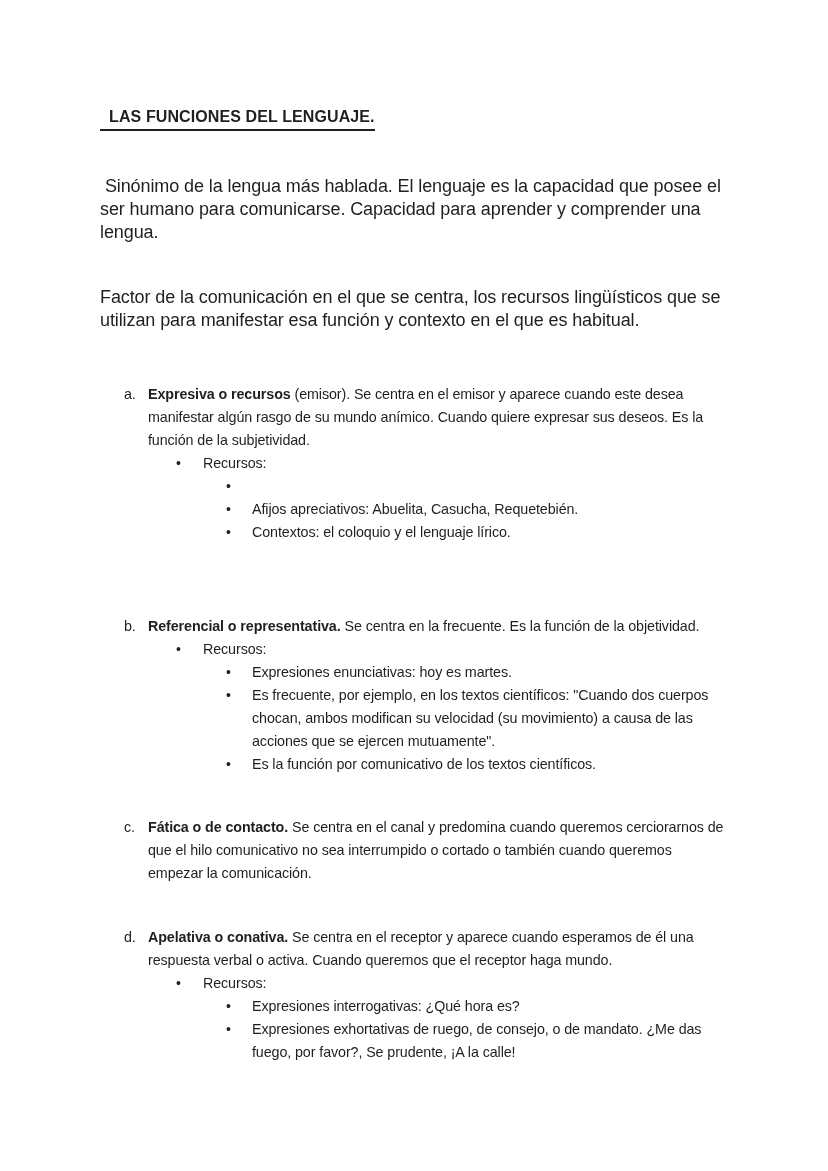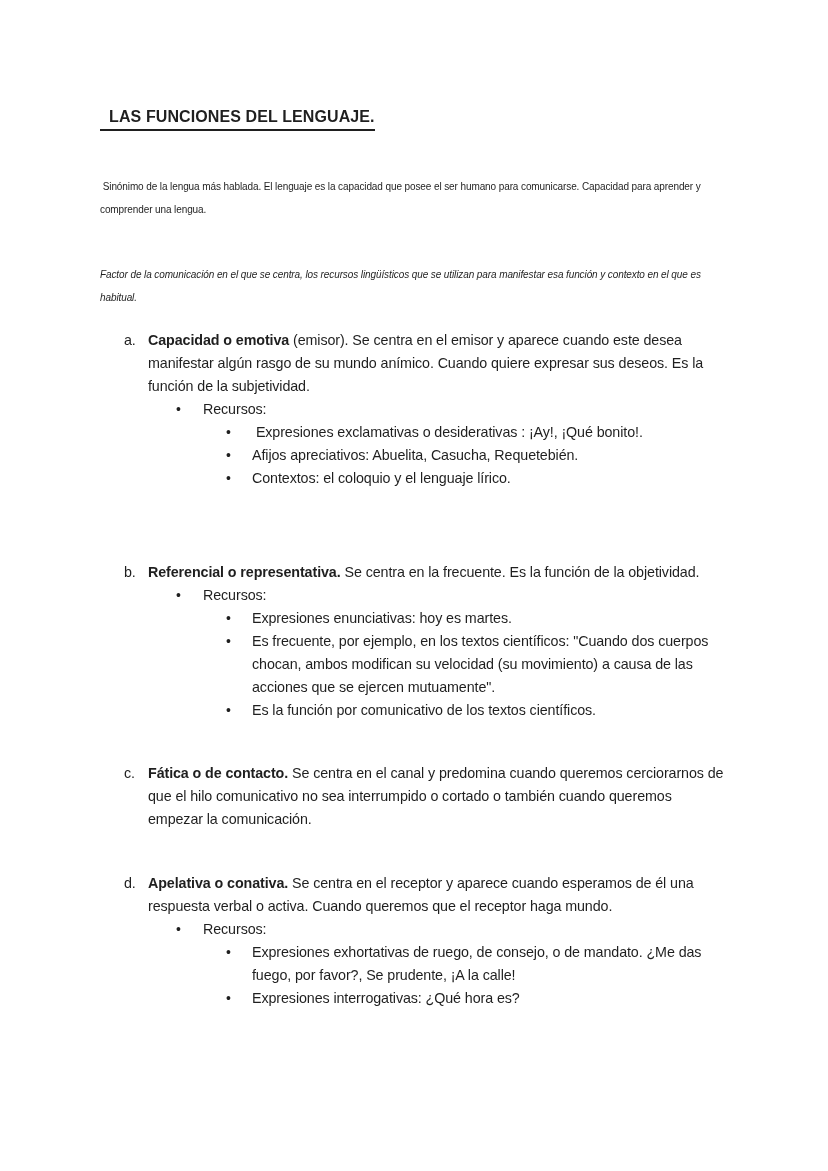--- a/index.html
+++ b/index.html
@@ -24,28 +24,28 @@
     margin-bottom: 44px;
     letter-spacing: 0.1px;
   }
   .title .title-underline {
     display: inline-block;
     white-space: pre;
     border-bottom: 2px solid #1f1f1f;
     padding-bottom: 1px;
   }
   .para {
-    font-size: 10px;
+    font-size: 18px;
     line-height: 23px;
     letter-spacing: -0.1px;
     white-space: pre-wrap;
     max-width: 630px;
   }
   .para.p1 { margin-bottom: 42px; }
-  .para.p2 { margin-bottom: 20px; font-style: italic; }
+  .para.p2 { margin-bottom: 51px; }
 
   .item { font-size: 14.3px; line-height: 23px; letter-spacing: -0.1px; }
   .item-a { margin-bottom: 71px; }
   .item-b { margin-bottom: 40px; }
   .item-c { margin-bottom: 41px; }
   .item-d { margin-bottom: 0; }
 
   .item-row { display: flex; padding-left: 24px; }
   .item-marker { width: 24px; flex: 0 0 24px; }
   .item-text { max-width: 580px; white-space: pre-wrap; }
@@ -68,29 +68,28 @@
 
   <h1 class="title"><span class="title-underline">  LAS FUNCIONES DEL LENGUAJE.</span></h1>
 
   <p class="para p1"> Sinónimo de la lengua más hablada. El lenguaje es la capacidad que posee el ser humano para comunicarse. Capacidad para aprender y comprender una lengua.</p>
 
   <p class="para p2">Factor de la comunicación en el que se centra, los recursos lingüísticos que se utilizan para manifestar esa función y contexto en el que es habitual.</p>
 
   <div class="item item-a">
     <div class="item-row">
       <span class="item-marker">a.</span>
-      <div class="item-text"><span class="item-term">Capacidad o emotiva</span><span> (emisor). Se centra en el emisor y aparece cuando este desea manifestar algún rasgo de su mundo anímico. Cuando quiere expresar sus deseos. Es la función de la subjetividad.</span></div>
+      <div class="item-text"><span class="item-term">Expresiva o recursos</span><span> (emisor). Se centra en el emisor y aparece cuando este desea manifestar algún rasgo de su mundo anímico. Cuando quiere expresar sus deseos. Es la función de la subjetividad.</span></div>
     </div>
     <div class="l1-row">
       <span class="bullet"></span>
       <span class="l1-text">Recursos:</span>
     </div>
     <div class="l2-row">
       <span class="bullet"></span>
-      <span class="l2-text"> Expresiones exclamativas o desiderativas : ¡Ay!, ¡Qué bonito!.</span>
     </div>
     <div class="l2-row">
       <span class="bullet"></span>
       <span class="l2-text">Afijos apreciativos: Abuelita, Casucha, Requetebién.</span>
     </div>
     <div class="l2-row">
       <span class="bullet"></span>
       <span class="l2-text">Contextos: el coloquio y el lenguaje lírico.</span>
     </div>
   </div>
@@ -129,21 +128,21 @@
     <div class="item-row">
       <span class="item-marker">d.</span>
       <div class="item-text"><span class="item-term">Apelativa o conativa.</span><span> Se centra en el receptor y aparece cuando esperamos de él una respuesta verbal o activa. Cuando queremos que el receptor haga mundo.</span></div>
     </div>
     <div class="l1-row">
       <span class="bullet"></span>
       <span class="l1-text">Recursos:</span>
     </div>
     <div class="l2-row">
       <span class="bullet"></span>
-      <span class="l2-text">Expresiones exhortativas de ruego, de consejo, o de mandato. ¿Me das fuego, por favor?, Se prudente, ¡A la calle!</span>
+      <span class="l2-text">Expresiones interrogativas: ¿Qué hora es?</span>
     </div>
     <div class="l2-row">
       <span class="bullet"></span>
-      <span class="l2-text">Expresiones interrogativas: ¿Qué hora es?</span>
+      <span class="l2-text">Expresiones exhortativas de ruego, de consejo, o de mandato. ¿Me das fuego, por favor?, Se prudente, ¡A la calle!</span>
     </div>
   </div>
 
 </div>
 
 </body></html>

